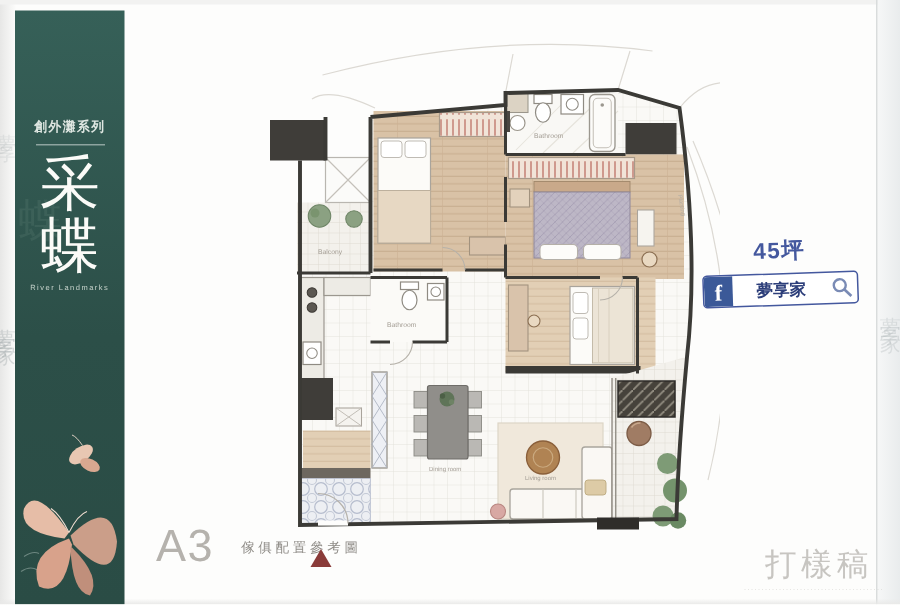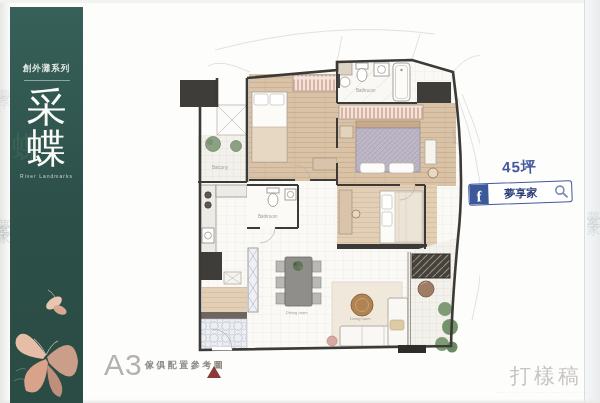--- a/index.html
+++ b/index.html
@@ -12,21 +12,21 @@
   .edge-right{position:absolute;left:584px;top:0;width:16px;height:403px;
     background:linear-gradient(to right,#f6f7f7,#e8ebec);border-left:1px solid #d9dcdc;}
   .edge-bottom{position:absolute;left:0;top:399px;width:600px;height:4px;
     background:linear-gradient(to bottom,rgba(255,255,255,0),#e9e9e8);}
   .wm{position:absolute;writing-mode:vertical-rl;color:rgba(130,140,145,0.28);
     font-size:14px;letter-spacing:5px;pointer-events:none;}
   
   .sidebar{position:absolute;left:10px;top:7px;width:73px;height:396px;
     background:linear-gradient(to bottom,#366058,#2c4f48 55%,#2a4c45);
     color:#f2f4f1;text-align:center;overflow:hidden;}
-  .series{margin-top:56px;font-size:8.5px;letter-spacing:1px;color:#dfe7e2;
+  .series{margin-top:72px;font-size:8.5px;letter-spacing:1px;color:#dfe7e2;
     font-family:Liberation Mono, monospace;font-weight:bold;transform:scaleY(1.05);}
   .series-line{width:46px;height:1px;background:rgba(255,255,255,0.45);margin:5px auto 0;}
   .brand{margin-top:8px;font-size:15px;letter-spacing:4px;
     font-family:"Liberation Serif",serif;}
   .big-title{margin-top:6px;line-height:1.02;font-size:40px;
     font-family:"DejaVu Serif",serif;color:#fbfbf8;}
   .subtitle-en{margin-top:4px;font-size:5px;letter-spacing:1px;color:#c8d4cd;}
   .sidebar-ghost{position:absolute;left:2px;top:120px;font-size:30px;
     color:rgba(210,228,218,0.08);font-family:"DejaVu Serif",serif;}
   .butterfly-svg{position:absolute;left:0;bottom:0;}
@@ -40,21 +40,21 @@
     border-radius:3px;background:#ffffff;overflow:hidden;}
   .fb-box{width:19px;height:100%;background:#3b5998;color:#ffffff;display:flex;
     align-items:flex-end;justify-content:center;font-family:"Liberation Serif",serif;
     font-weight:bold;font-size:15px;line-height:1;}
   .fb-name{flex:1;text-align:center;font-size:11px;font-weight:bold;color:#2c3e7a;}
   .mag{width:16px;height:16px;margin-right:2px;}
   
   .plan-code-row{position:absolute;left:104px;top:348px;display:flex;align-items:center;}
   .plan-code{font-size:30px;font-weight:300;color:#b5b2ad;letter-spacing:1px;
     font-family:"Liberation Sans",sans-serif;}
-  .plan-caption{font-size:9px;color:#8f8c87;margin-left:2px;letter-spacing:2.5px;font-weight:bold;}
+  .plan-caption{font-size:9px;color:#8f8c87;margin-left:18px;letter-spacing:2.5px;}
   .north-arrow{position:absolute;left:207px;top:366px;width:0;height:0;
     border-left:7px solid transparent;border-right:7px solid transparent;
     border-bottom:12px solid #8a3b39;}
   .proof{position:absolute;left:510px;top:362px;font-size:21px;color:#c7c5c1;
     letter-spacing:3px;font-family:Liberation Mono, monospace;}
   .fine-print{position:absolute;left:496px;top:390px;width:92px;overflow:hidden;
     white-space:nowrap;font-size:4px;color:#cfcdc9;letter-spacing:1px;}
 </style>
 </head>
 <body>

